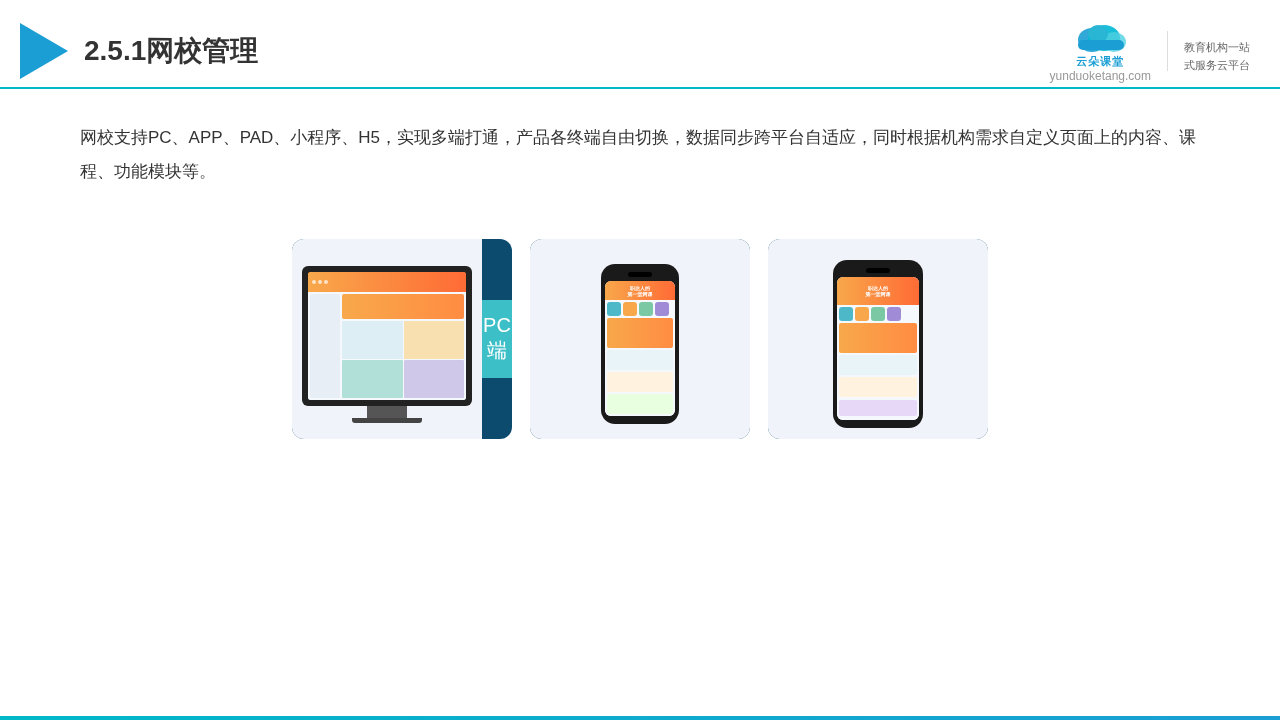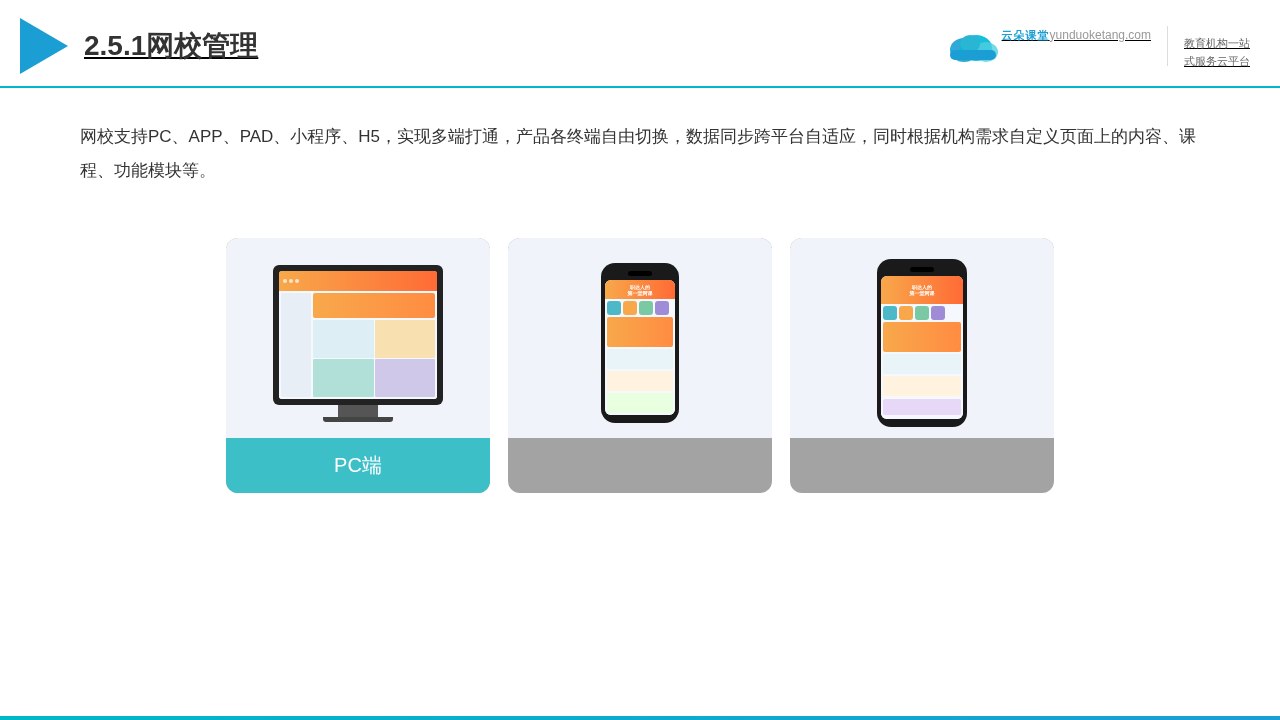--- a/index.html
+++ b/index.html
@@ -10,23 +10,22 @@
       font-family: 'Microsoft YaHei', 'PingFang SC', sans-serif;
       overflow: hidden;
       position: relative;
     }
 
     
     .header {
       display: flex;
       align-items: center;
       justify-content: space-between;
-      padding: 18px 30px 12px 20px;
+      padding: 18px 30px 4px 20px;
       border-bottom: 2px solid #00b8c8;
-      text-decoration: underline;
     }
     .header-left {
       display: flex;
       align-items: center;
       gap: 16px;
     }
     .logo-triangle {
       width: 0;
       height: 0;
       border-top: 28px solid transparent;
@@ -38,22 +37,22 @@
       font-weight: bold;
       color: #333;
     }
     .header-right {
       display: flex;
       align-items: center;
       gap: 8px;
     }
     .cloud-logo {
       display: flex;
-      flex-direction: row;
-      align-items: flex-start;
+      flex-direction: column;
+      align-items: center;
     }
     .cloud-text-brand {
       font-size: 11px;
       color: #1a9ed4;
       font-weight: bold;
       letter-spacing: 1px;
     }
     .cloud-subtext {
       font-size: 12px;
       color: #999;
@@ -83,25 +82,25 @@
     
     .cards-section {
       display: flex;
       justify-content: center;
       gap: 18px;
       padding: 20px 50px;
       margin-top: 10px;
     }
 
     .card {
-      width: 264px;
-      background: #a3a3a3;
+      width: 220px;
+      background: #0c4a6e;
       border-radius: 12px;
       display: flex;
-      flex-direction: column;
+      flex-direction: row;
       align-items: center;
       overflow: hidden;
       position: relative;
     }
 
     .card-image-area {
       width: 100%;
       height: 200px;
       display: flex;
       align-items: center;

